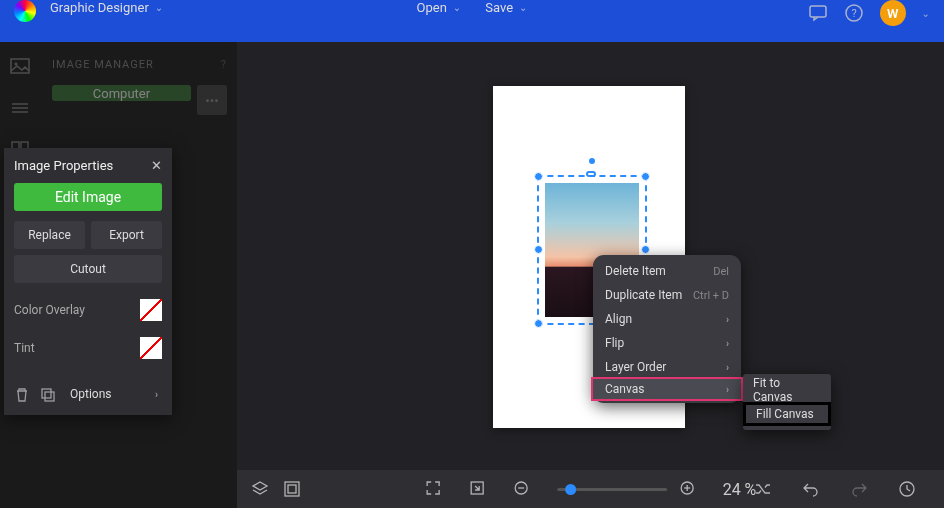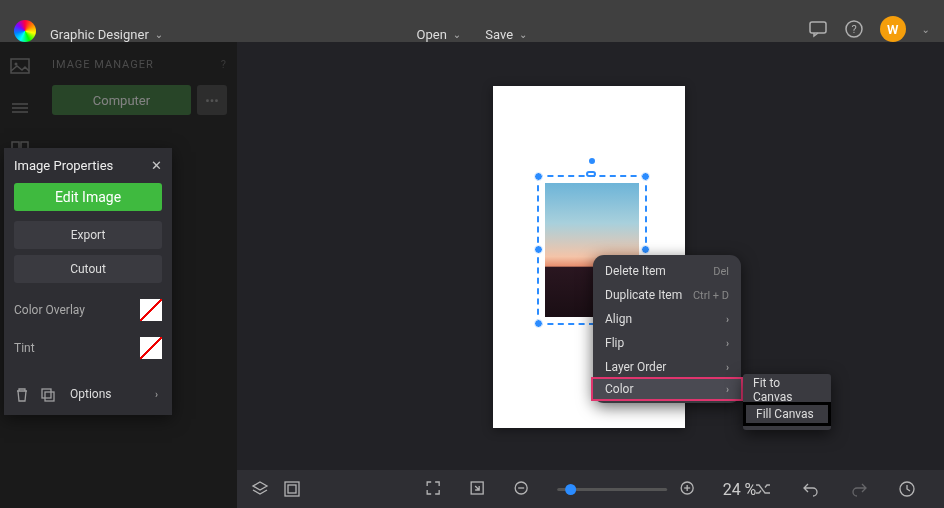--- a/index.html
+++ b/index.html
@@ -1,29 +1,29 @@
 <!DOCTYPE html>
 <html><head>
 <meta charset="utf-8">
 <style>
 *{margin:0;padding:0;box-sizing:border-box;font-family:-apple-system,BlinkMacSystemFont,"Segoe UI",Roboto,sans-serif}
 body{width:944px;height:508px;background:#1a1a1a;color:#ccc;overflow:hidden;position:relative;font-size:13px}
-.topbar{height:42px;background:#404040;display:flex;align-items:flex-end;padding:0 14px}
+.topbar{height:42px;background:#1d4ed8;display:flex;align-items:flex-start;padding:0 14px}
 .logo{width:22px;height:22px;border-radius:50%;background:conic-gradient(#ff0040,#ff8000,#ffff00,#00ff00,#00ffff,#0080ff,#8000ff,#ff0040);margin-right:14px}
 .app-label{color:#ddd;font-size:13px;display:flex;align-items:center;gap:6px;cursor:pointer}
 .chev-down{font-size:10px;opacity:.7}
 .topbar-center{position:absolute;left:50%;transform:translateX(-50%);display:flex;gap:24px}
 .topbar-right{margin-left:auto;display:flex;align-items:center;gap:16px}
 .ticon{width:20px;height:20px;display:flex;align-items:center;justify-content:center;opacity:.8;cursor:pointer}
 .avatar{width:26px;height:26px;border-radius:50%;background:#f59e0b;display:flex;align-items:center;justify-content:center;color:#fff;font-weight:600;font-size:13px}
 .leftrail{position:absolute;left:0;top:42px;bottom:38px;width:42px;background:#1a1a1a;display:flex;flex-direction:column;align-items:center;padding-top:14px;gap:20px}
 .rail-icon{width:22px;height:22px;opacity:.35;cursor:pointer}
 .sidebar{position:absolute;left:42px;top:42px;width:195px;background:#1a1a1a;opacity:.45;padding:16px 10px}
 .panel-title{color:#888;font-size:11px;letter-spacing:1px;display:flex;justify-content:space-between;align-items:center}
-.computer-btn{background:#3a7a3a;color:#fff;height:30px;flex:1;border:none;border-radius:3px;font-size:13px}
+.computer-btn{background:#3a7a3a;color:#fff;height:16px;flex:1;border:none;border-radius:3px;font-size:13px}
 .dots-btn{width:30px;height:30px;background:#444;border:none;border-radius:3px;color:#999;margin-left:6px}
 .sidebar-row{display:flex;margin-top:14px}
 .images-txt{color:#777;font-size:12px;margin-top:48px;margin-left:10px}
 .img-panel{position:absolute;left:4px;top:148px;width:168px;background:#2e2e33;border-radius:0;padding:10px;box-shadow:0 4px 16px rgba(0,0,0,.5);z-index:20}
 .img-panel-head{display:flex;justify-content:space-between;align-items:center;color:#eee;font-size:13px;margin-bottom:10px}
 .close-x{cursor:pointer;opacity:.8}
 .edit-btn{width:100%;height:28px;background:#3fba3f;border:none;color:#fff;border-radius:3px;font-size:14px;cursor:pointer}
 .btn-row{display:flex;gap:6px;margin-top:10px}
 .sm-btn{flex:1;height:28px;background:#3a3a40;border:none;color:#ddd;border-radius:3px;font-size:12px;cursor:pointer}
 .full-btn{width:100%;height:28px;background:#3a3a40;border:none;color:#ddd;border-radius:3px;font-size:12px;margin-top:6px;cursor:pointer}
@@ -134,20 +134,21 @@
   <div class="images-txt">Images</div>
 </div>
 
 <div class="img-panel">
   <div class="img-panel-head">
     <span>Image Properties</span>
     <span class="close-x">✕</span>
   </div>
   <button class="edit-btn">Edit Image</button>
   <div class="btn-row">
+    <button class="sm-btn">Replace</button>
     <button class="sm-btn">Export</button>
   </div>
   <button class="full-btn">Cutout</button>
   <div class="prop-row">
     <span>Color Overlay</span>
     <div class="swatch"></div>
   </div>
   <div class="prop-row">
     <span>Tint</span>
     <div class="swatch"></div>
@@ -201,21 +202,21 @@
   </div>
   <div class="ctx-item">
     <span>Flip</span>
     <span class="ctx-arrow">›</span>
   </div>
   <div class="ctx-item">
     <span>Layer Order</span>
     <span class="ctx-arrow">›</span>
   </div>
   <div class="ctx-item ctx-hl" style="background:#4a4a52">
-    <span>Color</span>
+    <span>Canvas</span>
     <span class="ctx-arrow">›</span>
   </div>
 </div>
 
 <div class="submenu">
   <div class="sub-item">Fit to Canvas</div>
   <div class="sub-item sub-hl">Fill Canvas</div>
 </div>
 
 <div class="bottombar">

